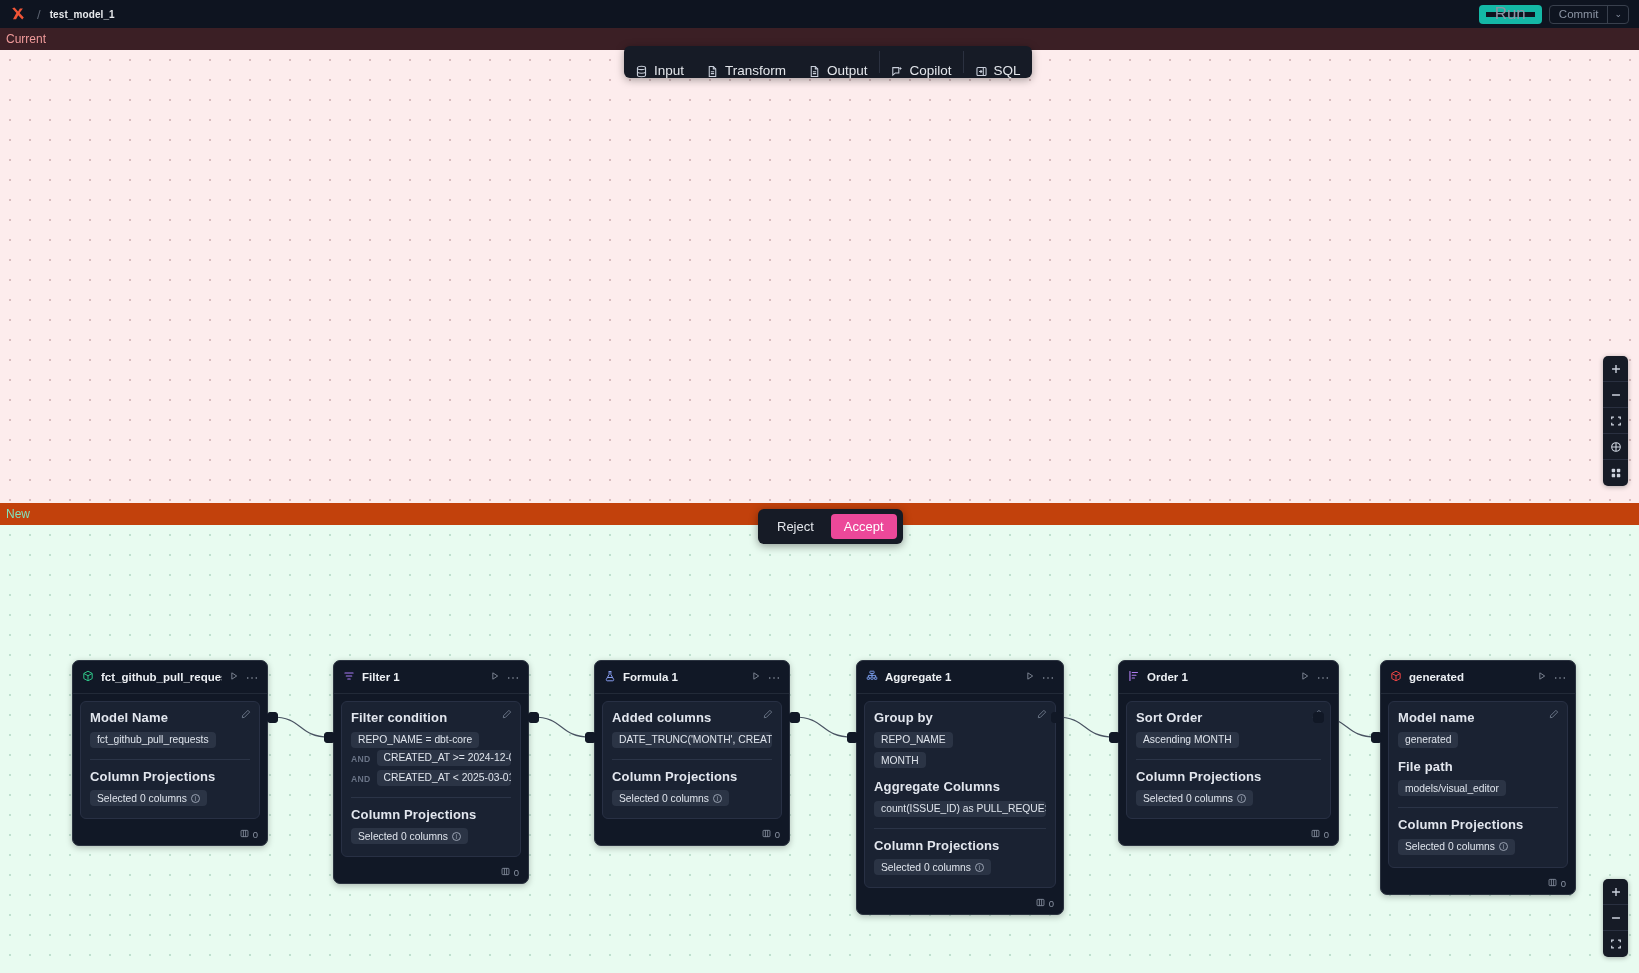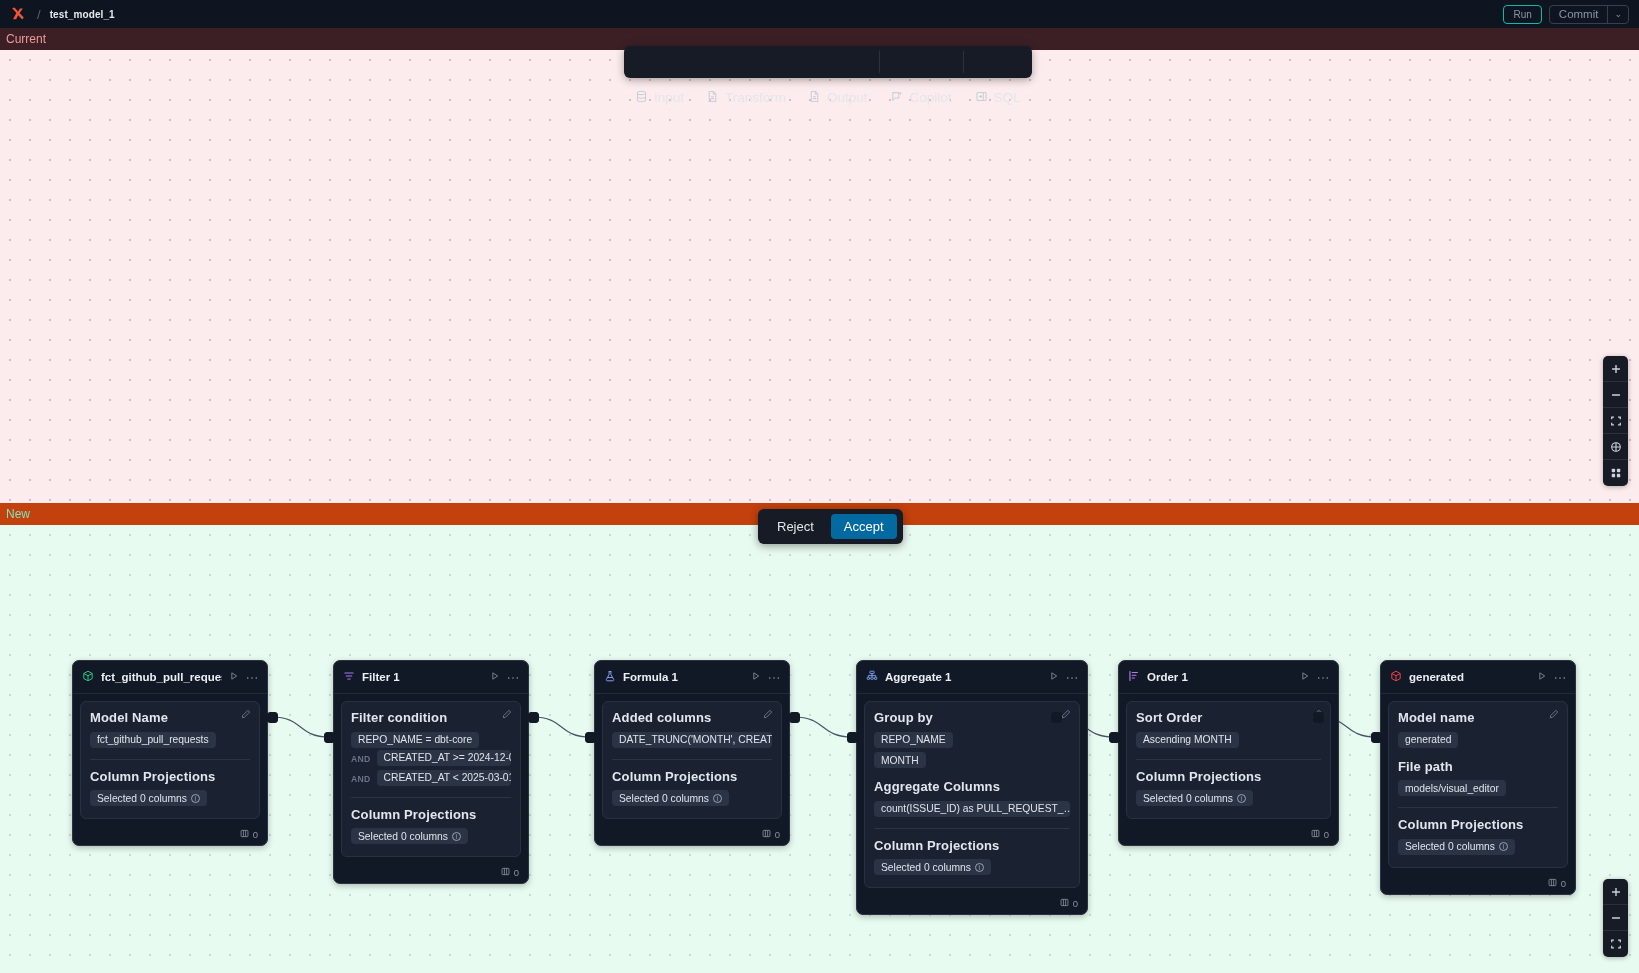--- a/index.html
+++ b/index.html
@@ -22,22 +22,22 @@
   .logo-x {
     width: 20px; height: 20px;
     display: flex; align-items: center; justify-content: center;
     color: #f05537; font-size: 17px; font-weight: 700;
     line-height: 1;
   }
   .crumb-sep { color: #5b6370; margin: 0 9px; font-size: 13px; }
   #model-title { color: #e8eaed; font-size: 10px; font-weight: 700; letter-spacing: .1px;}
   #topbar-right { margin-left: auto; display: flex; align-items: center; gap: 7px; padding-right: 2px;}
   .tb-btn {
-    height: 19px; border: 1px solid #14b8a6; border-radius: 4px;
-    background: transparent; color: #8b94a3; font-size: 10px;
+    height: 19px; border: 7px solid #14b8a6; border-radius: 4px;
+    background: transparent; color: #8b94a3; font-size: 17px;
     padding: 0 9px; display: flex; align-items: center; justify-content: center;
     font-family: "Liberation Sans", sans-serif;
   }
   .split-group { display: flex; align-items: stretch; border: 1px solid #39404d; border-radius: 4px; height: 19px; overflow: hidden;}
   .split-group .sg-main { color:#8b94a3; font-size: 11.5px; padding: 0 9px; display:flex; align-items:center; }
   .split-group .sg-caret { color:#8b94a3; font-size: 9px; padding: 0 6px; display:flex; align-items:center; border-left: 1px solid #39404d; }
 
   
   .pane-banner {
     position: absolute; left: 0; width: 1639px; height: 22px;
@@ -65,37 +65,37 @@
   }
 
   
   #node-toolbar {
     position: absolute; left: 624px; top: 46px;
     height: 32px; background: #161b26; border-radius: 6px;
     display: flex; align-items: stretch; z-index: 60;
     box-shadow: 0 2px 8px rgba(0,0,0,.35);
   }
   .tbi {
-    display: flex; align-items: flex-start; gap: 6px;
-    padding: 0 11px; color: #e3e6eb; font-size: 13.5px; margin-top: 44px;
+    display: flex; align-items: flex-end; gap: 6px;
+    padding: 0 11px; color: #e3e6eb; font-size: 13.5px;
   }
   .tbi svg { display: block; }
   .tb-divider { width: 1px; background: #2b3140; margin: 5px 0; }
 
   
   #decision-bar {
     position: absolute; left: 758px; top: 509px;
     background: #161b26; border-radius: 6px;
     display: flex; align-items: center; gap: 4px;
     padding: 5px 6px; z-index: 80;
     box-shadow: 0 2px 8px rgba(0,0,0,.4);
   }
   .dbtn { font-size: 13px; padding: 5px 13px; border-radius: 4px; border: none; font-family: "Liberation Sans", sans-serif; }
   #reject-btn { background: transparent; color: #e3e6eb; }
-  #accept-btn { background: #0369a1; color: #ffffff; }
+  #accept-btn { background: #ec4899; color: #ffffff; }
 
   
   .zoomstack {
     position: absolute; right: 11px;
     width: 25px; background: #161b26;
     border-radius: 5px; z-index: 70;
     display: flex; flex-direction: column;
     box-shadow: 0 1px 5px rgba(0,0,0,.3);
     overflow: hidden;
   }
@@ -394,21 +394,21 @@
         </div>
         <div class="node-foot">
           <span>
       <svg width="9" height="9" viewBox="0 0 12 12" fill="none" stroke="#8a93a3" stroke-width="1.1">
         <rect x="1.4" y="1.8" width="9.2" height="8.4" rx="1"></rect>
               <path d="M4.5 1.8v8.4M7.5 1.8v8.4"></path>
             </svg></span>
     <span>0</span>
         </div>
       </div>
-      <div class="node" style="left: 856px; top: 135px; width: 232px;">
+      <div class="node" style="left: 856px; top: 135px; width: 208px;">
         <div class="node-head">
           <span><svg width="12" height="12" viewBox="0 0 16 16" fill="none" stroke="#7da0f2" stroke-width="1.25">
         <rect x="5.2" y="1.6" width="5.6" height="3" rx=".6"></rect>
               <path d="M8 4.6v2.6M3.2 7.2h9.6M3.2 7.2v2.2M8 7.2v2.2M12.8 7.2v2.2"></path>
         <rect x="1.6" y="9.6" width="3.2" height="2.8" rx=".5"></rect>
               <rect x="6.4" y="9.6" width="3.2" height="2.8" rx=".5"></rect>
               <rect x="11.2" y="9.6" width="3.2" height="2.8" rx=".5"></rect>
             </svg></span>
           <span class="node-title">Aggregate 1</span>
           <span class="run-ic"><svg width="10" height="10" viewBox="0 0 12 12" fill="none" stroke="#79818f" stroke-width="1.2" stroke-linejoin="round">

